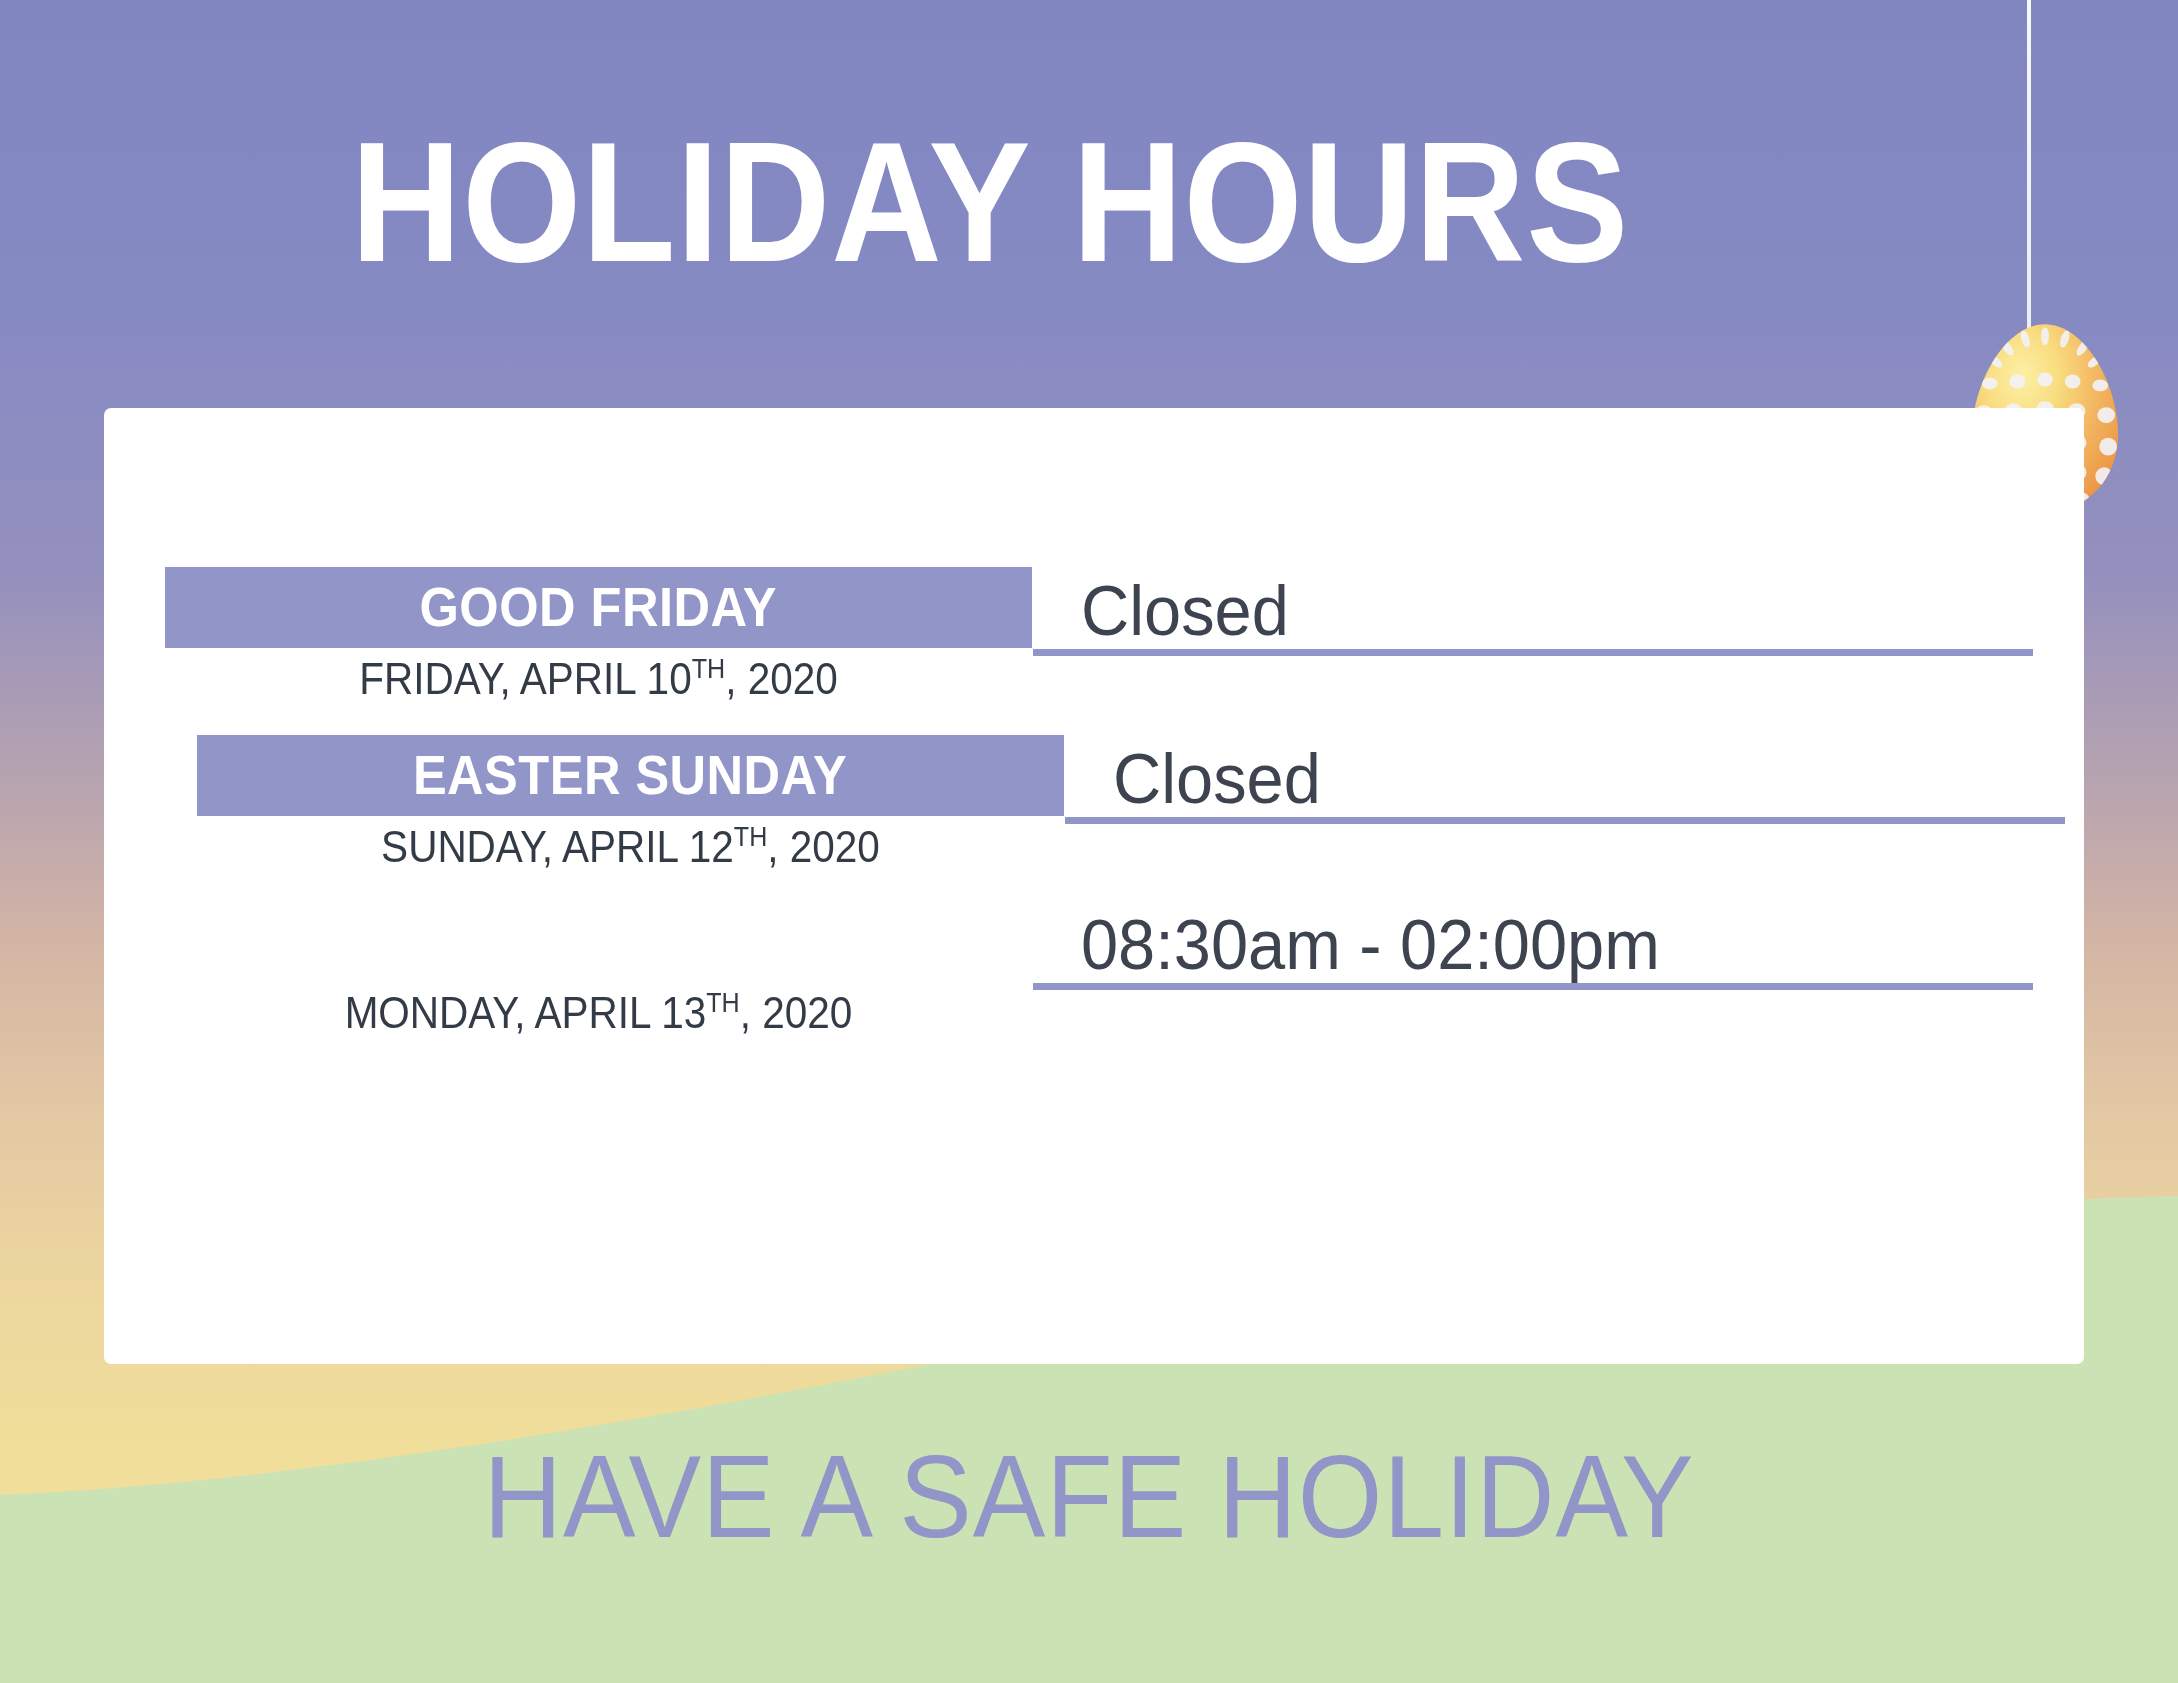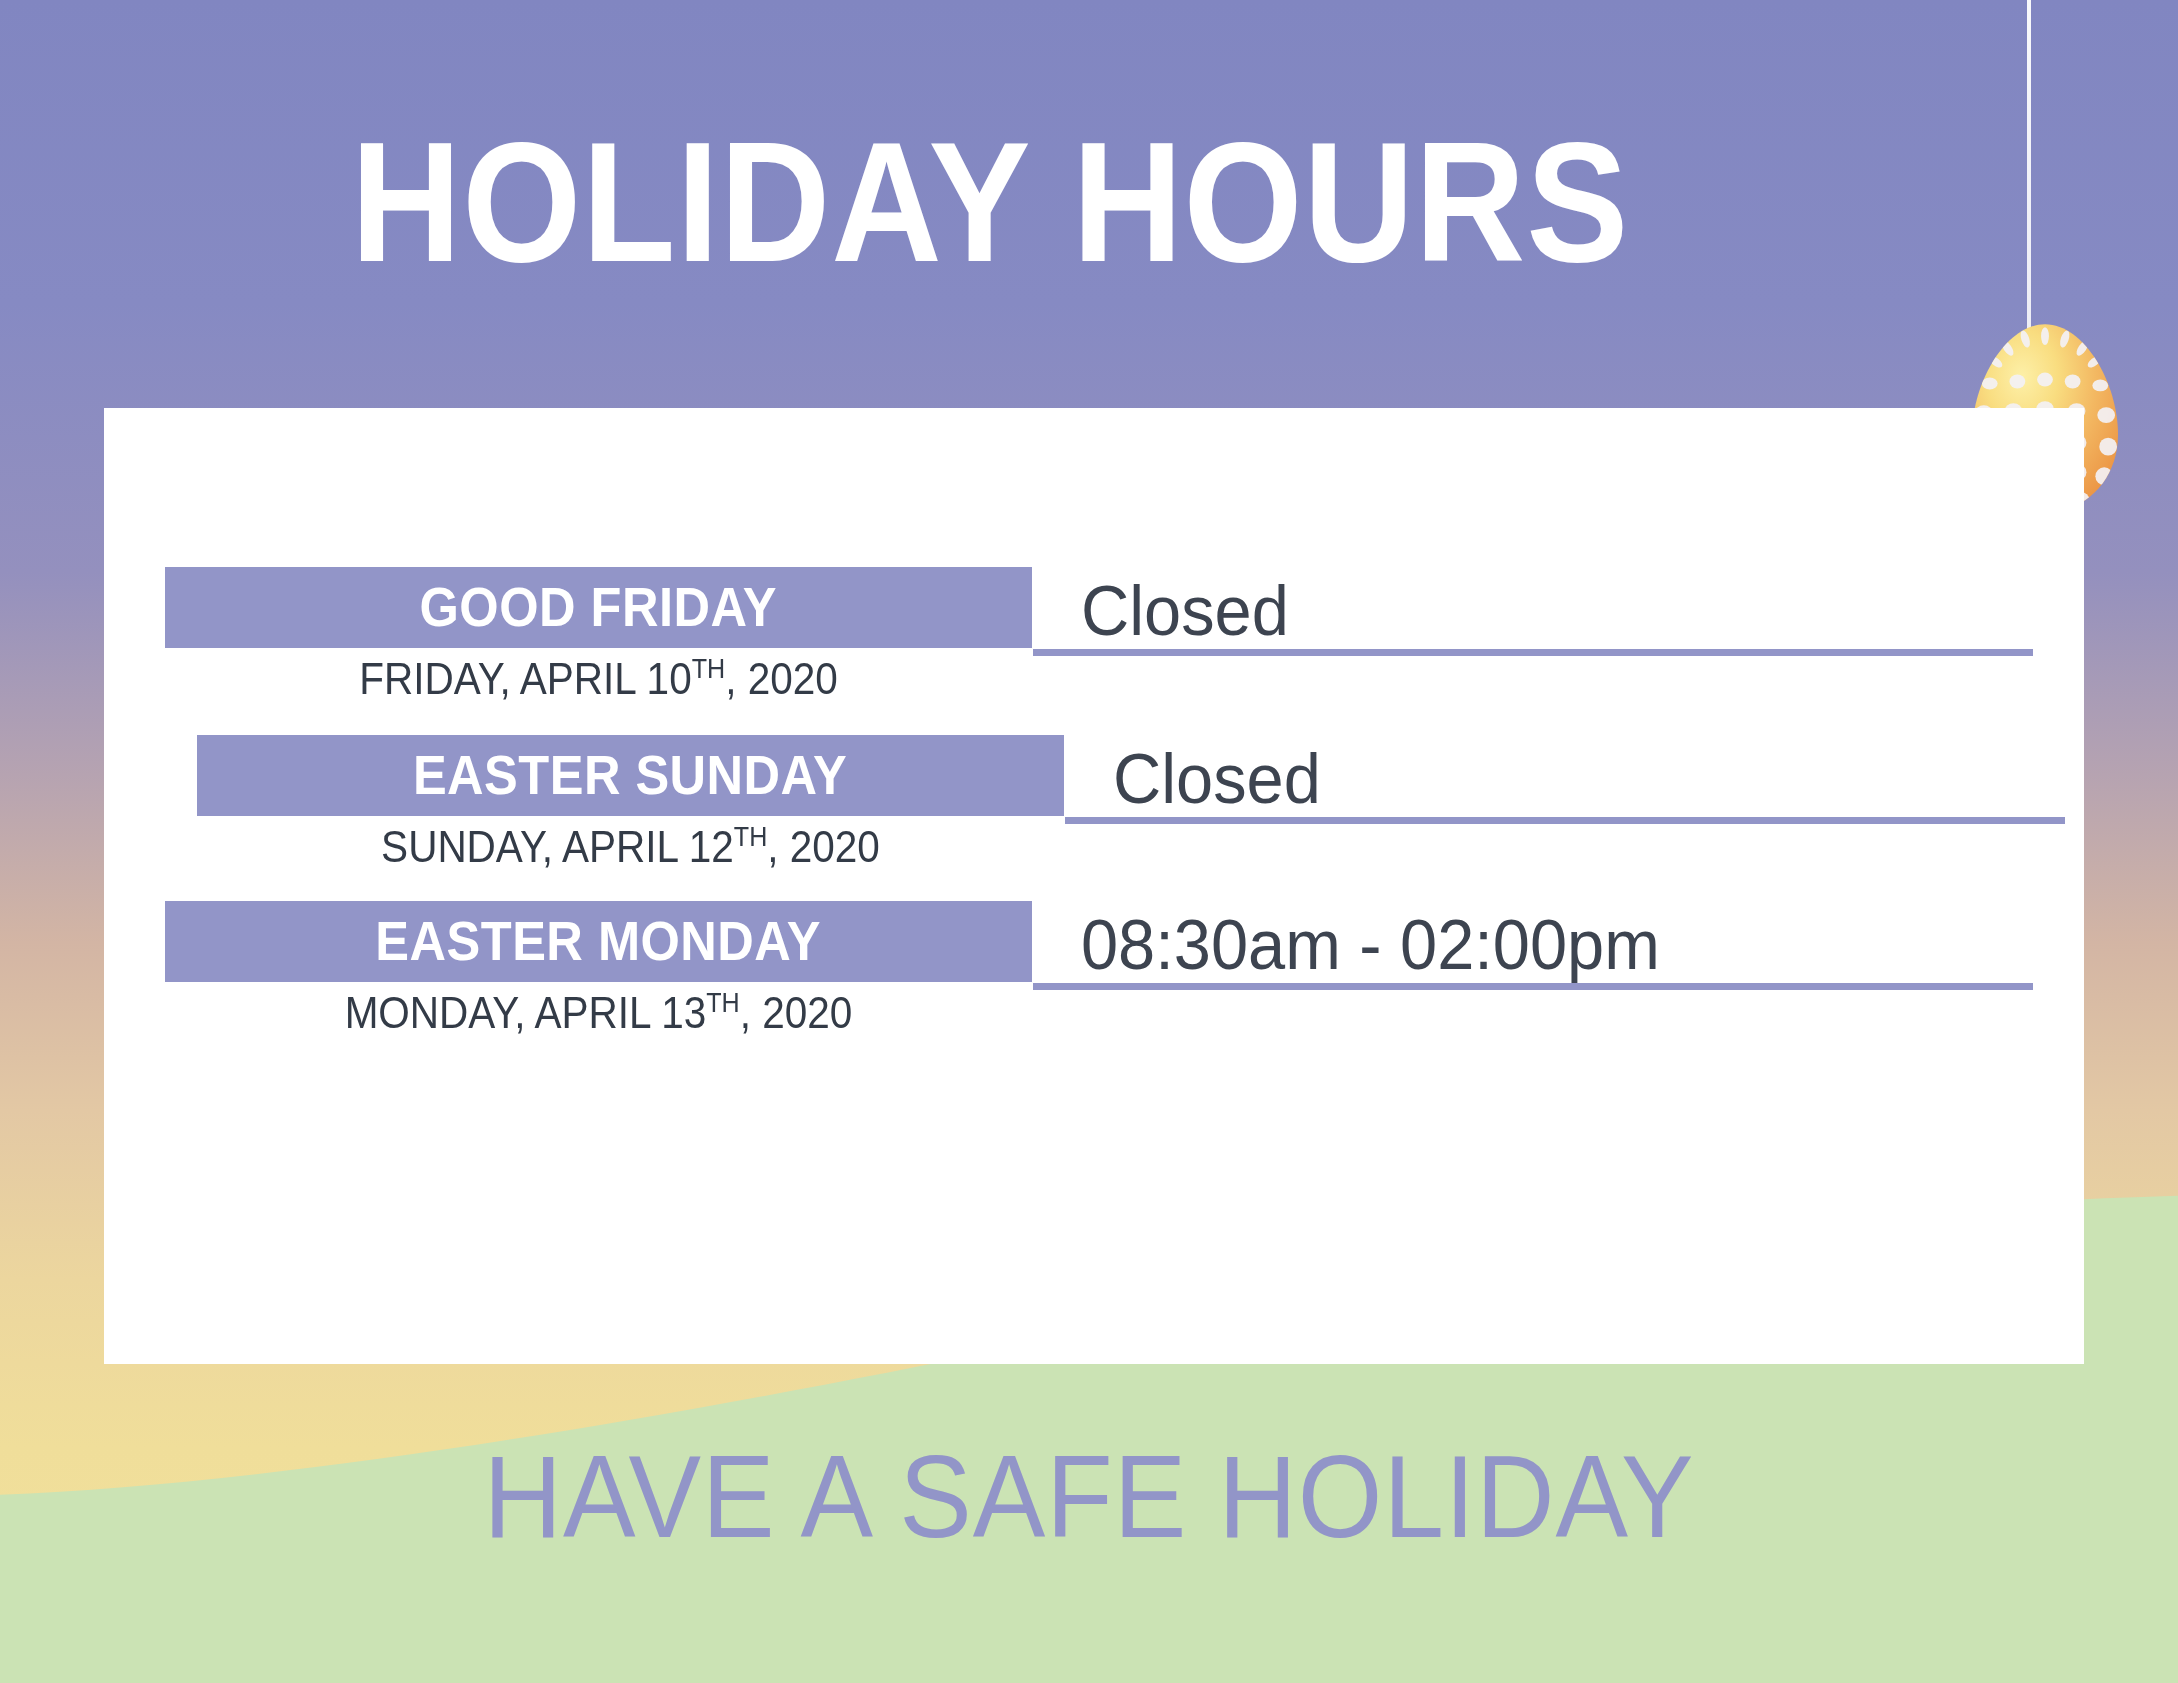--- a/index.html
+++ b/index.html
@@ -85,20 +85,21 @@
   }
 
   
   .card {
     position: absolute;
     left: 104px;
     top: 408px;
     width: 1980px;
     height: 956px;
     background: #ffffff;
+    border-radius: 7px;
   }
 
   
   .row {
     position: absolute;
     left: 0;
     width: 1980px;
     height: 238px;
   }
   .row-0 { top: 159px; }
@@ -271,23 +272,20 @@
         <span class="label-bar-text">EASTER SUNDAY</span>
       </div>
       <div class="row-date"><span>SUNDAY, APRIL 12</span><sup>TH</sup><span>, 2020</span></div>
       <div class="value-wrap">
         <div class="value-text">Closed</div>
         <div class="value-underline"></div>
       </div>
     </div>
 
     <div class="row row-2">
-      <div class="label-bar">
-        <span class="label-bar-text">EASTER MONDAY</span>
-      </div>
       <div class="row-date"><span>MONDAY, APRIL 13</span><sup>TH</sup><span>, 2020</span></div>
       <div class="value-wrap">
         <div class="value-text">08:30am - 02:00pm</div>
         <div class="value-underline"></div>
       </div>
     </div>
 
   </div>
 
   <div class="footer">HAVE A SAFE HOLIDAY</div>

